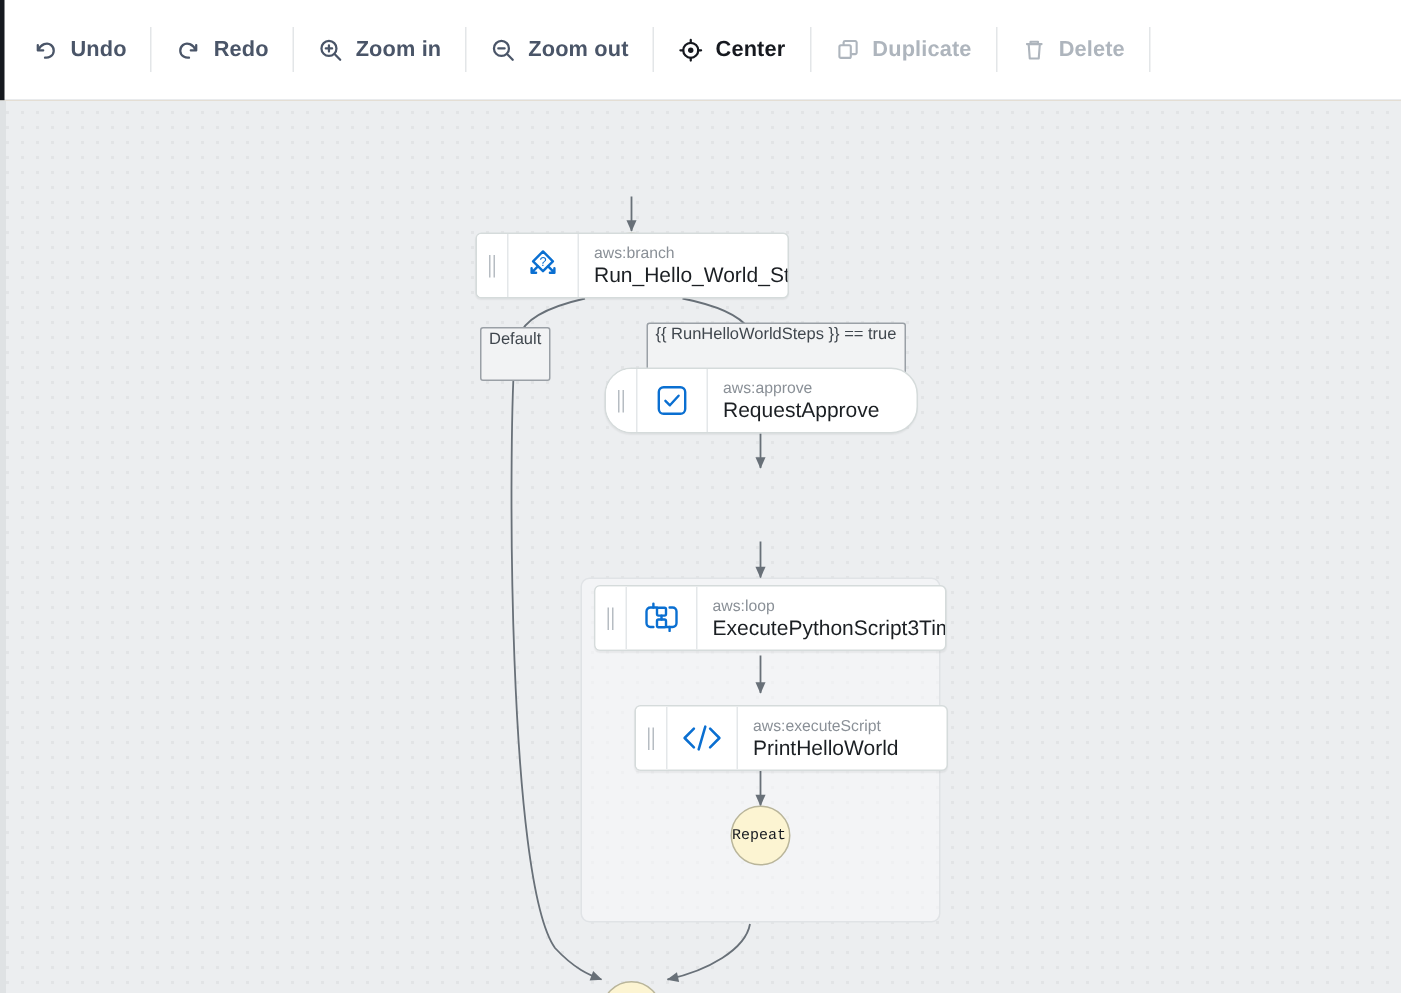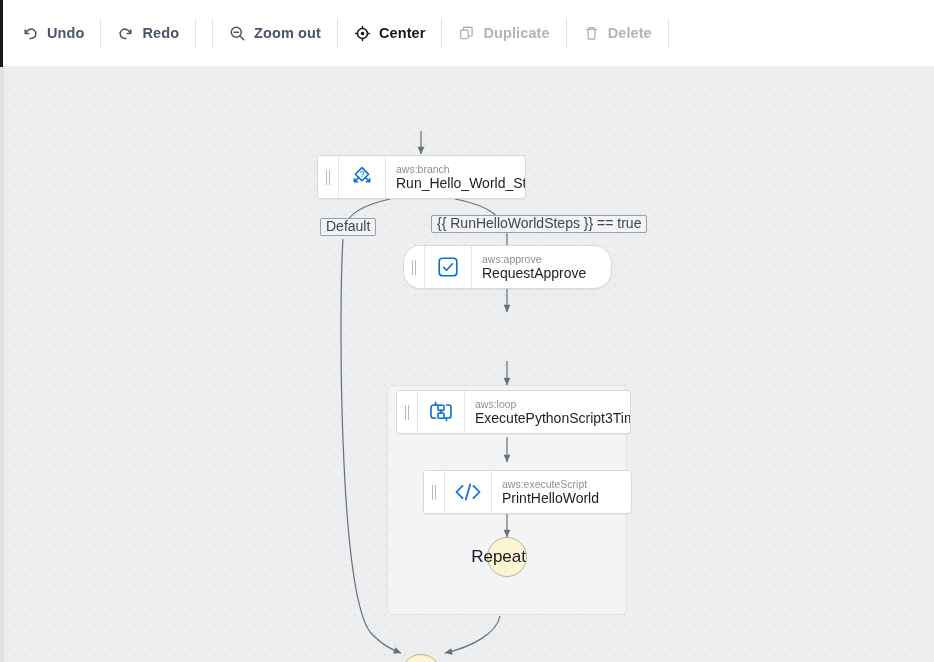--- a/index.html
+++ b/index.html
@@ -104,24 +104,24 @@
   }
 
   
   .term {
     position: absolute;
     border-radius: 50%;
     background: #fcf4d2;
     border: 1px solid #b9b59a;
     display: flex;
     align-items: center;
-    justify-content: flex-end;
+    justify-content: flex-start;
     color: #16191f;
-    font-size: 17px;
-    font-family: Liberation Sans, sans-serif;
+    font-size: 10px;
+    font-family: Liberation Mono, monospace;
     box-sizing: border-box;
     cursor: pointer;
   }
 
   
   .step {
     position: absolute;
     height: 44px;
     background: #ffffff;
     border: 1px solid #d5dbdb;
@@ -182,23 +182,23 @@
     white-space: nowrap;
   }
 
   
   .edge-label {
     position: absolute;
     background: #f2f3f4;
     border: 1px solid #9aa0a6;
     border-radius: 2px;
     color: #40474e;
-    font-size: 14px;
+    font-size: 11px;
     line-height: 13px;
-    padding: 1px 5px 2px 5px;
+    padding: 1px 5px 20px 5px;
     font-family: "Liberation Sans", sans-serif;
     white-space: nowrap;
     box-sizing: border-box;
   }
 </style>
 </head>
 <body>
 
 <div id="app">
 
@@ -219,20 +219,30 @@
       <span class="tb-ico">
         <svg width="17" height="17" viewBox="0 0 17 17" fill="none" stroke="currentColor" stroke-width="1.5" stroke-linecap="round" stroke-linejoin="round">
           <path d="M13.8 5.0 L13.8 8.6 L10.2 8.6"></path>
           <path d="M13.4 8.2 C11.8 4.4 7.6 3.0 5.0 5.0 C2.4 7.0 2.6 11.0 5.4 12.7 C6.6 13.4 7.9 13.6 9.0 13.4"></path>
         </svg>
       </span>
       <span class="lbl">Redo</span>
     </button>
     <div class="tb-sep"></div>
 
+    <button class="tb-btn">
+      <span class="tb-ico">
+        <svg width="17" height="17" viewBox="0 0 17 17" fill="none" stroke="currentColor" stroke-width="1.5" stroke-linecap="round">
+          <circle cx="7.3" cy="7.3" r="5.0"></circle>
+          <path d="M11.2 11.2 L14.8 14.8"></path>
+          <path d="M5.2 7.3 L9.4 7.3 M7.3 5.2 L7.3 9.4"></path>
+        </svg>
+      </span>
+      <span class="lbl">Zoom in</span>
+    </button>
     <div class="tb-sep"></div>
 
     <button class="tb-btn">
       <span class="tb-ico">
         <svg width="17" height="17" viewBox="0 0 17 17" fill="none" stroke="currentColor" stroke-width="1.5" stroke-linecap="round">
           <circle cx="7.3" cy="7.3" r="5.0"></circle>
           <path d="M11.2 11.2 L14.8 14.8"></path>
           <path d="M5.2 7.3 L9.4 7.3"></path>
         </svg>
       </span>

